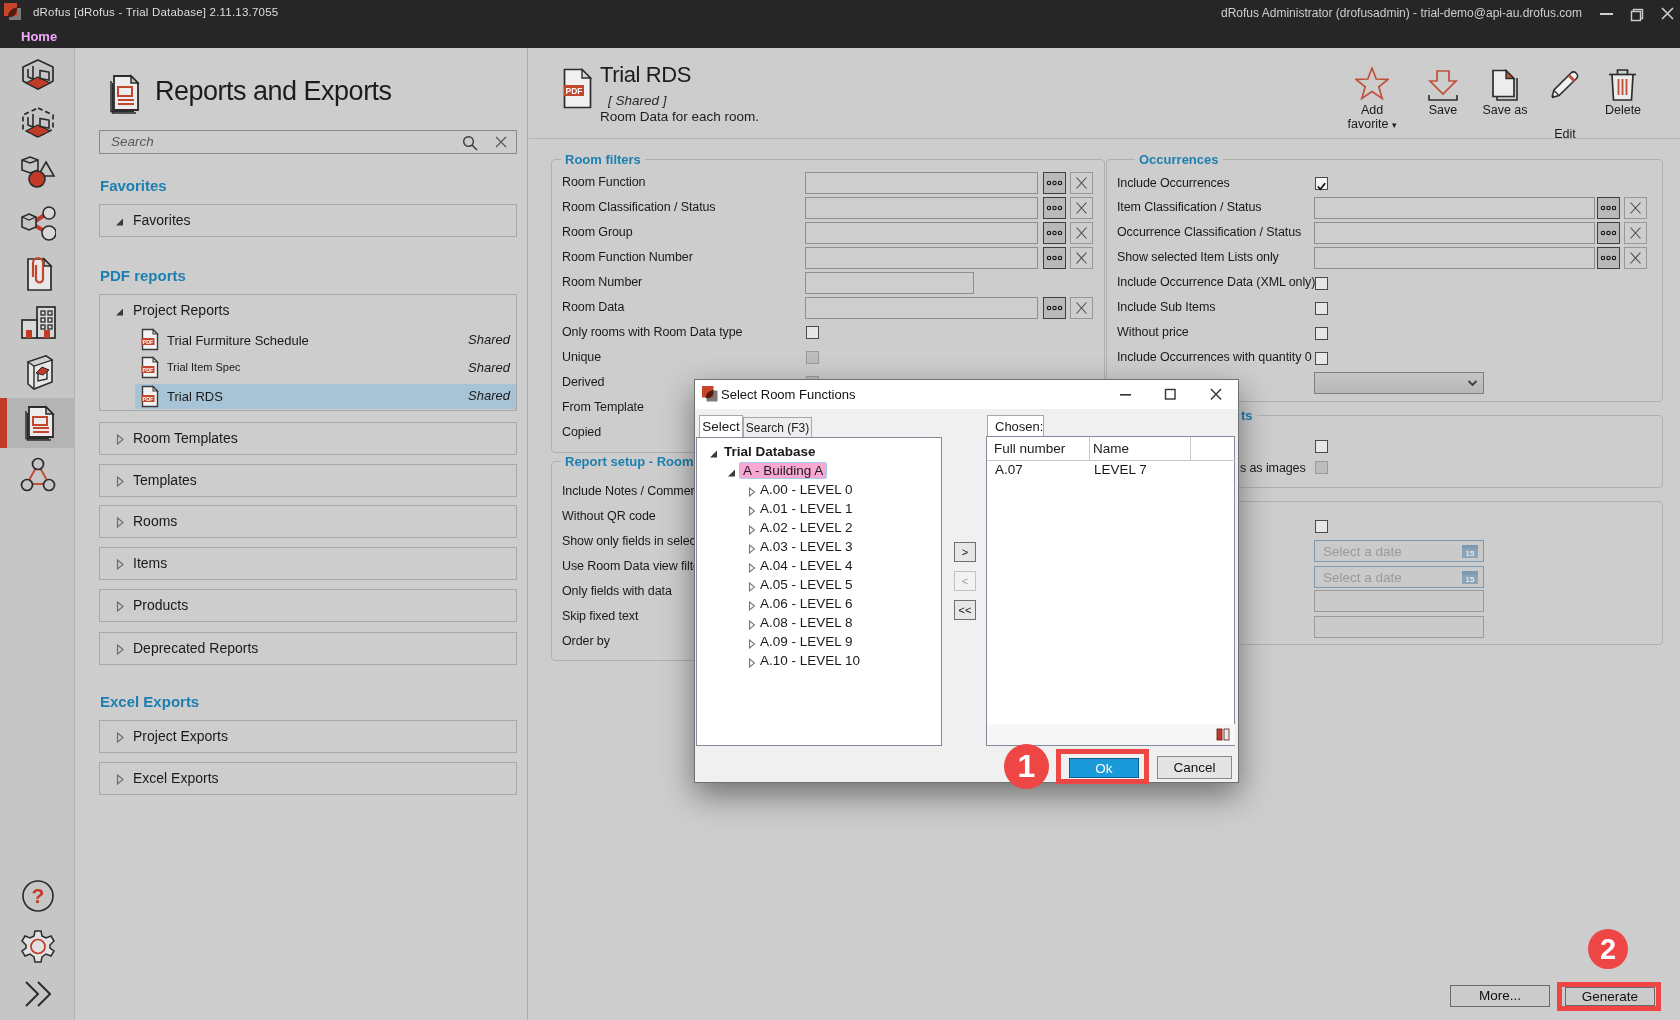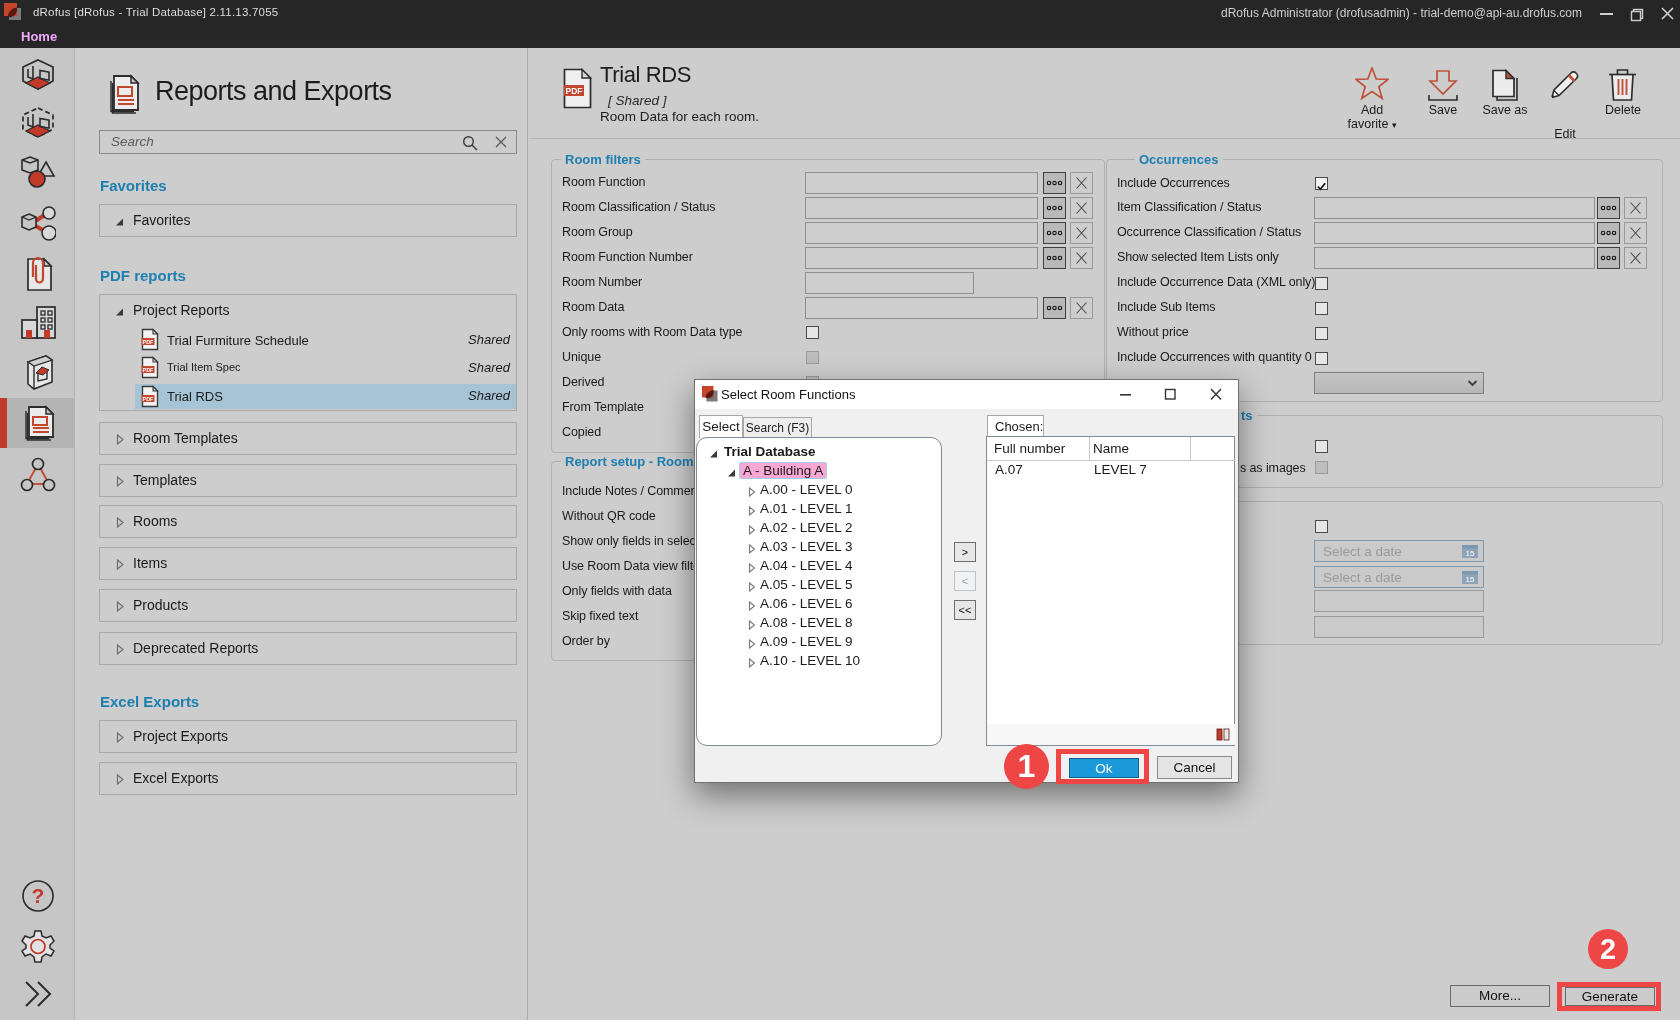--- a/index.html
+++ b/index.html
@@ -496,21 +496,21 @@
     <svg class="abs" style="left:418px;top:0" width="125" height="29" viewBox="0 0 125 29">
       <rect x="7" y="14" width="11" height="1.6" fill="#333"></rect>
       <rect x="52.5" y="9.5" width="9.5" height="9.5" fill="none" stroke="#333" stroke-width="1.4"></rect>
       <path d="M98,9 L108,19.5 M108,9 L98,19.5" stroke="#333" stroke-width="1.4"></path>
     </svg>
   </div>
 
   <div class="tab" style="left:4px;top:35px;width:44px;height:23px;background:#fff;border:1px solid #a8a8a8;border-bottom:none;line-height:22px;">Select</div>
   <div class="tab" style="left:48px;top:37px;width:69px;height:21px;background:#eeeeee;border:1px solid #a8a8a8;border-bottom:none;line-height:20px;color:#222;font-size:12px;white-space:nowrap;">Search (F3)</div>
 
-  <div class="whitebox" style="left:1px;top:57px;width:246px;height:309px;border-radius:11px;">
+  <div class="whitebox" style="left:1px;top:57px;width:246px;height:309px;">
     <svg class="abs" style="left:11px;top:11px" width="10" height="10" viewBox="0 0 10 10">
         <polygon points="9,1.5 9,8.5 2,8.5" fill="#3a3a3a"></polygon>
       </svg>
     <div class="treerow" style="left:27px;top:6px;font-weight:bold;">Trial Database</div>
     <svg class="abs" style="left:29px;top:30px" width="10" height="10" viewBox="0 0 10 10">
         <polygon points="9,1.5 9,8.5 2,8.5" fill="#3a3a3a"></polygon>
       </svg>
     <div class="treerow" style="left:42px;top:25px;background:#f9a8d4;border:1px solid #a2cdec;border-radius:2px;padding:0 3px;margin-top:-1px;">A - Building A</div>
     <svg class="abs" style="left:50px;top:49px" width="9" height="10" viewBox="0 0 9 10">
         <polygon points="2.5,1 7.5,5 2.5,9" fill="none" stroke="#787878" stroke-width="1.1"></polygon>

